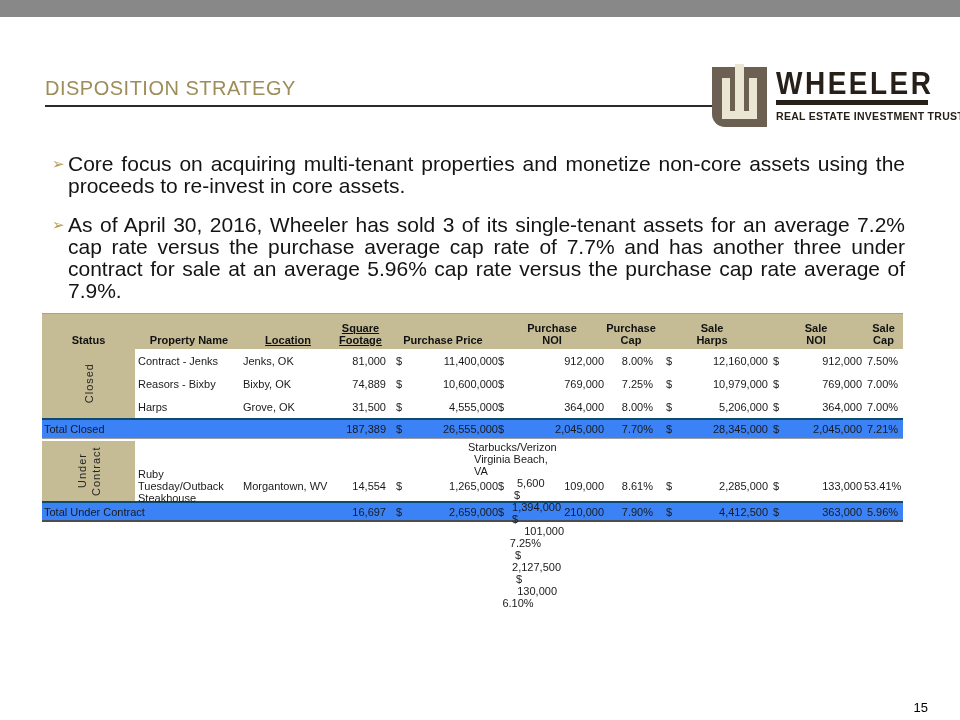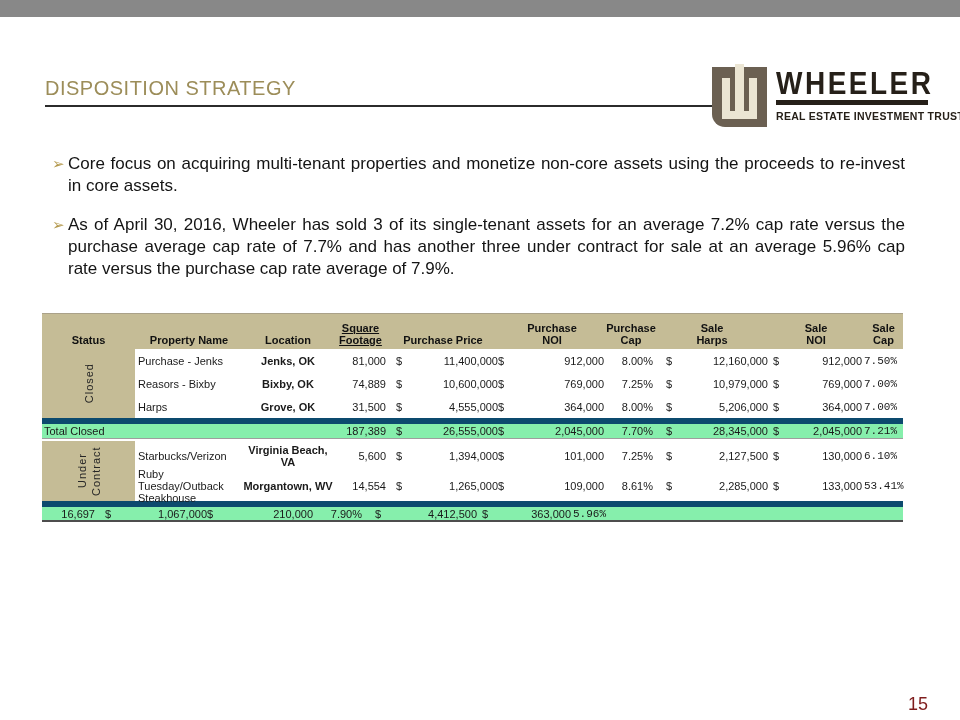--- a/index.html
+++ b/index.html
@@ -27,63 +27,63 @@
   .logo-brand { font-size:28px; font-weight:bold; letter-spacing:2.5px; color:#262019;
     line-height:30px; transform:scaleY(1.12); transform-origin:top left; white-space:nowrap; }
   .logo-bar { height:5px; background:#262019; margin-top:3px; width:152px; }
   .logo-tagline { font-size:10.5px; font-weight:bold; letter-spacing:0.3px; color:#262019;
     margin-top:5px; white-space:nowrap; }
 
   
   .bullets { position:absolute; left:52px; top:136px; width:853px; }
   .bullet { display:flex; margin-bottom:17px; }
   .bullet-marker { color:#b3984c; font-size:15px; width:16px; flex:none; line-height:22px; }
-  .bullet-text { flex:1; font-size:17px; line-height:22px; color:#141414;
+  .bullet-text { flex:1; font-size:21px; line-height:22px; color:#141414;
     text-align:justify; text-align-last:left; }
 
   
   .disp-table { position:absolute; left:42px; top:296px; width:861px; font-size:11px; }
   .t-header { display:flex; background:#c5bc96; height:36px; align-items:flex-end;
     padding-bottom:3px; border-top:1px solid #aaa189; }
   .hc { text-align:center; font-weight:bold; line-height:12px; color:#111; }
-  .hc-status{width:93px;} .hc-name{width:108px;} .hc-loc{width:90px;} .hc-sqft{width:55px;text-decoration:underline;}
+  .hc-status{width:93px;} .hc-name{width:108px;} .hc-loc{width:90px;text-decoration:underline;} .hc-sqft{width:55px;text-decoration:underline;}
   .hc-pp{width:110px;} .hc-pnoi{width:108px;} .hc-pcap{width:50px;}
   .hc-sp{width:112px;} .hc-snoi{width:96px;} .hc-scap{width:39px;}
 
   .t-section { display:flex; }
   .t-section.gap-top { margin-top:2px; }
   .c-status { width:93px; flex:none; background:#c5bc96; display:flex;
     align-items:center; justify-content:center; }
   .vtext { writing-mode:vertical-rl; transform:rotate(180deg); max-height:58px;
     font-size:11px; line-height:14px; letter-spacing:1px; color:#262626; text-align:center; }
   .t-rows { flex:1; }
   .t-row { display:flex; align-items:center; }
-  .h23{height:23px;} .h29{height:29px;} .h31{height:31px;}
+  .h23{height:23px;} .h29{height:29px;flex-direction:column;} .h31{height:31px;}
 
   .c-name{width:108px; padding-left:3px; line-height:12px;}
-  .c-loc{width:90px; text-align:center;font-weight:bold;}
+  .c-loc{width:90px; text-align:left;}
   .c-sqft{width:55px; text-align:right; padding-right:2px;}
   .c-d1{width:26px; text-align:left; padding-left:8px;}
   .c-pp{width:84px; text-align:right;}
   .c-d2{width:14px; text-align:left;}
   .c-pnoi{width:94px; text-align:right; padding-right:2px;}
   .c-pcap{width:50px; text-align:right; padding-right:3px;}
   .c-d3{width:28px; text-align:left; padding-left:10px;}
   .c-sp{width:84px; text-align:right;}
   .c-d4{width:16px; text-align:left; padding-left:5px;}
   .c-snoi{width:80px; text-align:right; padding-right:2px;}
-  .c-scap{width:39px; text-align:left; padding-right:2px;font-family:Liberation Mono, monospace;}
+  .c-scap{width:39px; text-align:center; padding-right:2px;}
 
   .t-total { display:flex; align-items:center; height:21px;
-    border-top:6px solid #0c4a6e; border-bottom:1px solid #9e9e9e; background:#86efac; }
+    border-top:2px solid #0c4a6e; border-bottom:1px solid #9e9e9e; background:#3b82f6; }
   .t-total.final { border-bottom:2px solid #4d4d4d; }
   .c-total-label { width:291px; padding-left:2px; }
 
   
-  .page-number { position:absolute; right:32px; bottom:22px; color:#7f1d1d; font-size:18px; }
+  .page-number { position:absolute; right:32px; bottom:22px; color:#000000; font-size:13px; }
 </style>
 </head>
 <body>
 
 <div class="slide">
 
   <div class="title-block">
     <div class="slide-title">DISPOSITION STRATEGY</div>
   </div>
 
@@ -150,21 +150,21 @@
           <div>Cap</div>
         </div>
     </div>
 
     <div class="t-section">
       <div class="c-status">
         <span class="vtext">Closed</span>
       </div>
       <div class="t-rows">
         <div class="t-row h23">
-          <div class="c-name">Purchase - Jenks</div>
+          <div class="c-name">Contract - Jenks</div>
           <div class="c-loc">Jenks, OK</div>
           <div class="c-sqft">81,000</div>
           <div class="c-d1">$</div>
           <div class="c-pp">11,400,000</div>
           <div class="c-d2">$</div>
           <div class="c-pnoi">912,000</div>
           <div class="c-pcap">8.00%</div>
           <div class="c-d3">$</div>
           <div class="c-sp">12,160,000</div>
           <div class="c-d4">$</div>
@@ -251,23 +251,24 @@
           <div class="c-d3">$</div>
           <div class="c-sp">2,285,000</div>
           <div class="c-d4">$</div>
           <div class="c-snoi">133,000</div>
           <div class="c-scap">53.41%</div>
         </div>
       </div>
     </div>
 
     <div class="t-total final">
+      <div class="c-total-label">Total Under Contract</div>
       <div class="c-sqft">16,697</div>
       <div class="c-d1">$</div>
-      <div class="c-pp">1,067,000</div>
+      <div class="c-pp">2,659,000</div>
       <div class="c-d2">$</div>
       <div class="c-pnoi">210,000</div>
       <div class="c-pcap">7.90%</div>
       <div class="c-d3">$</div>
       <div class="c-sp">4,412,500</div>
       <div class="c-d4">$</div>
       <div class="c-snoi">363,000</div>
       <div class="c-scap">5.96%</div>
     </div>
 

